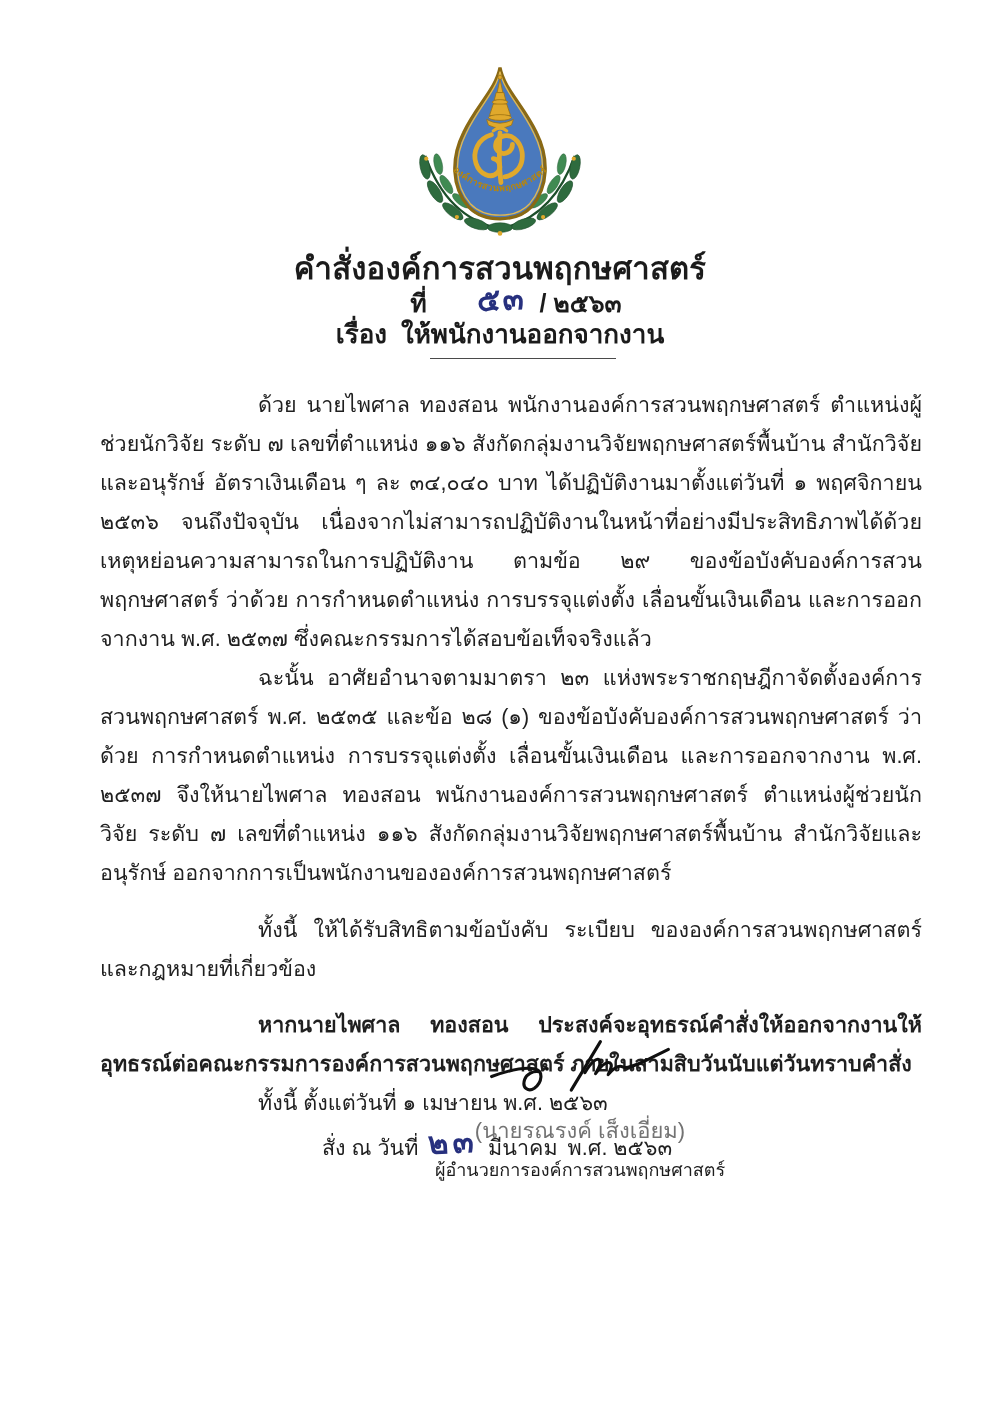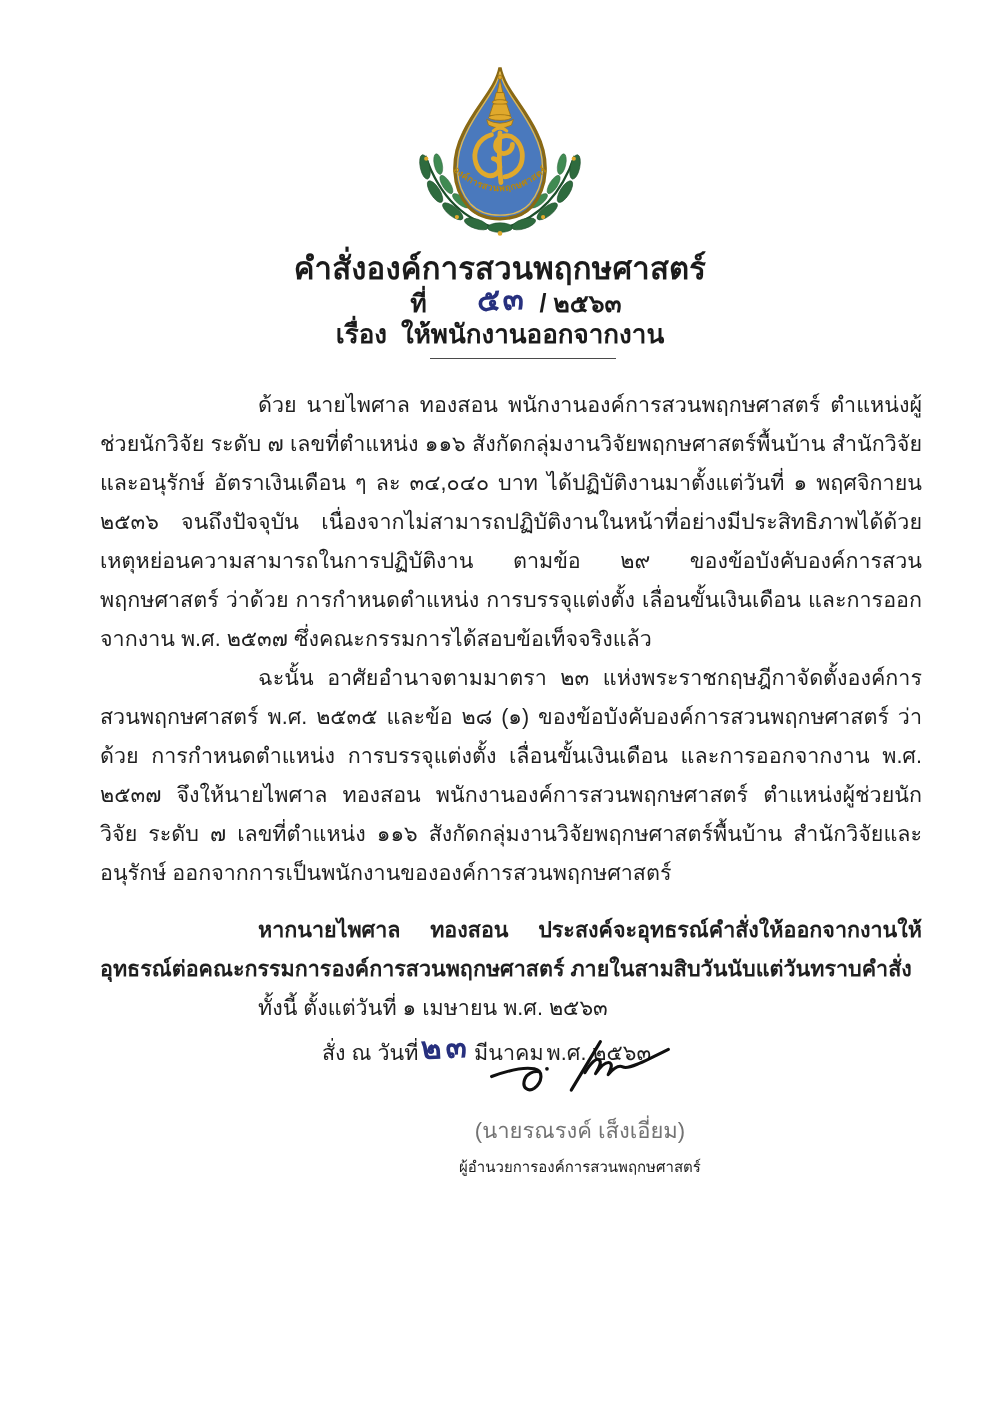--- a/index.html
+++ b/index.html
@@ -33,28 +33,28 @@
     letter-spacing:2px;}
   
   .body-text{position:absolute;top:386px;left:100px;width:822px;
     font-size:21.5px;line-height:39px;color:#1f1f1f;}
   .body-text p{margin:0;text-align:justify;text-indent:158px;}
   .body-text p.p1{margin-bottom:0;}
   .body-text p.p2{margin-bottom:18px;}
   .body-text p.p3{margin-bottom:17px;}
   .body-text p.p4{font-weight:bold;}
   .body-text p.p5{margin-bottom:2px;text-align:left;}
-  .date-line{margin:0;padding-left:222px;display:flex;align-items:baseline;gap:3px;
+  .date-line{margin:0;padding-left:222px;display:flex;align-items:baseline;gap:10px;
     text-align:left;}
   .date-line .hand{letter-spacing:4px;}
   
   .sig-block{position:absolute;top:1028px;left:398px;width:364px;text-align:center;}
   .sig-scrawl{display:block;margin:0 auto;width:186px;height:68px;}
   .sig-name{margin-top:17px;font-size:22px;color:#737373;}
-  .sig-title{margin-top:7px;font-size:15px;color:#1d1d1d;}
+  .sig-title{margin-top:7px;font-size:18px;color:#1d1d1d;}
 </style>
 </head>
 <body>
 
 <div class="page">
 
   <div class="emblem">
     <svg viewBox="0 0 190 190" aria-hidden="true">
 
       <g>
@@ -133,20 +133,21 @@
 
   <div class="doc-subject">
     <span class="subj-label">เรื่อง</span><span>ให้พนักงานออกจากงาน</span>
   </div>
 
   <div class="divider"></div>
 
   <div class="body-text">
     <p class="p1">ด้วย นายไพศาล  ทองสอน พนักงานองค์การสวนพฤกษศาสตร์ ตำแหน่งผู้ช่วยนักวิจัย ระดับ ๗ เลขที่ตำแหน่ง ๑๑๖ สังกัดกลุ่มงานวิจัยพฤกษศาสตร์พื้นบ้าน สำนักวิจัยและอนุรักษ์ อัตราเงินเดือน ๆ ละ ๓๔,๐๔๐ บาท ได้ปฏิบัติงานมาตั้งแต่วันที่ ๑ พฤศจิกายน ๒๕๓๖ จนถึงปัจจุบัน เนื่องจากไม่สามารถปฏิบัติงานในหน้าที่อย่างมีประสิทธิภาพได้ด้วยเหตุหย่อนความสามารถในการปฏิบัติงาน ตามข้อ ๒๙ ของข้อบังคับองค์การสวนพฤกษศาสตร์  ว่าด้วย การกำหนดตำแหน่ง การบรรจุแต่งตั้ง เลื่อนขั้นเงินเดือน และการออกจากงาน พ.ศ. ๒๕๓๗ ซึ่งคณะกรรมการได้สอบข้อเท็จจริงแล้ว</p>
     <p class="p2">ฉะนั้น อาศัยอำนาจตามมาตรา ๒๓ แห่งพระราชกฤษฎีกาจัดตั้งองค์การสวนพฤกษศาสตร์ พ.ศ. ๒๕๓๕ และข้อ ๒๘ (๑) ของข้อบังคับองค์การสวนพฤกษศาสตร์ ว่าด้วย การกำหนดตำแหน่ง การบรรจุแต่งตั้ง เลื่อนขั้นเงินเดือน และการออกจากงาน พ.ศ. ๒๕๓๗ จึงให้นายไพศาล  ทองสอน พนักงานองค์การสวนพฤกษศาสตร์ ตำแหน่งผู้ช่วยนักวิจัย ระดับ ๗ เลขที่ตำแหน่ง ๑๑๖ สังกัดกลุ่มงานวิจัยพฤกษศาสตร์พื้นบ้าน สำนักวิจัยและอนุรักษ์ ออกจากการเป็นพนักงานขององค์การสวนพฤกษศาสตร์</p>
+    <p class="p3">ทั้งนี้  ให้ได้รับสิทธิตามข้อบังคับ ระเบียบ ขององค์การสวนพฤกษศาสตร์ และกฎหมายที่เกี่ยวข้อง</p>
     <p class="p4">หากนายไพศาล  ทองสอน  ประสงค์จะอุทธรณ์คำสั่งให้ออกจากงานให้อุทธรณ์ต่อคณะกรรมการองค์การสวนพฤกษศาสตร์ ภายในสามสิบวันนับแต่วันทราบคำสั่ง</p>
     <p class="p5">ทั้งนี้   ตั้งแต่วันที่  ๑  เมษายน  พ.ศ.  ๒๕๖๓</p>
 
     <div class="date-line">
       <span>สั่ง ณ วันที่</span>
       <span class="hand">๒๓</span>
       <span>มีนาคม</span>
       <span>พ.ศ. ๒๕๖๓</span>
     </div>
   </div>

